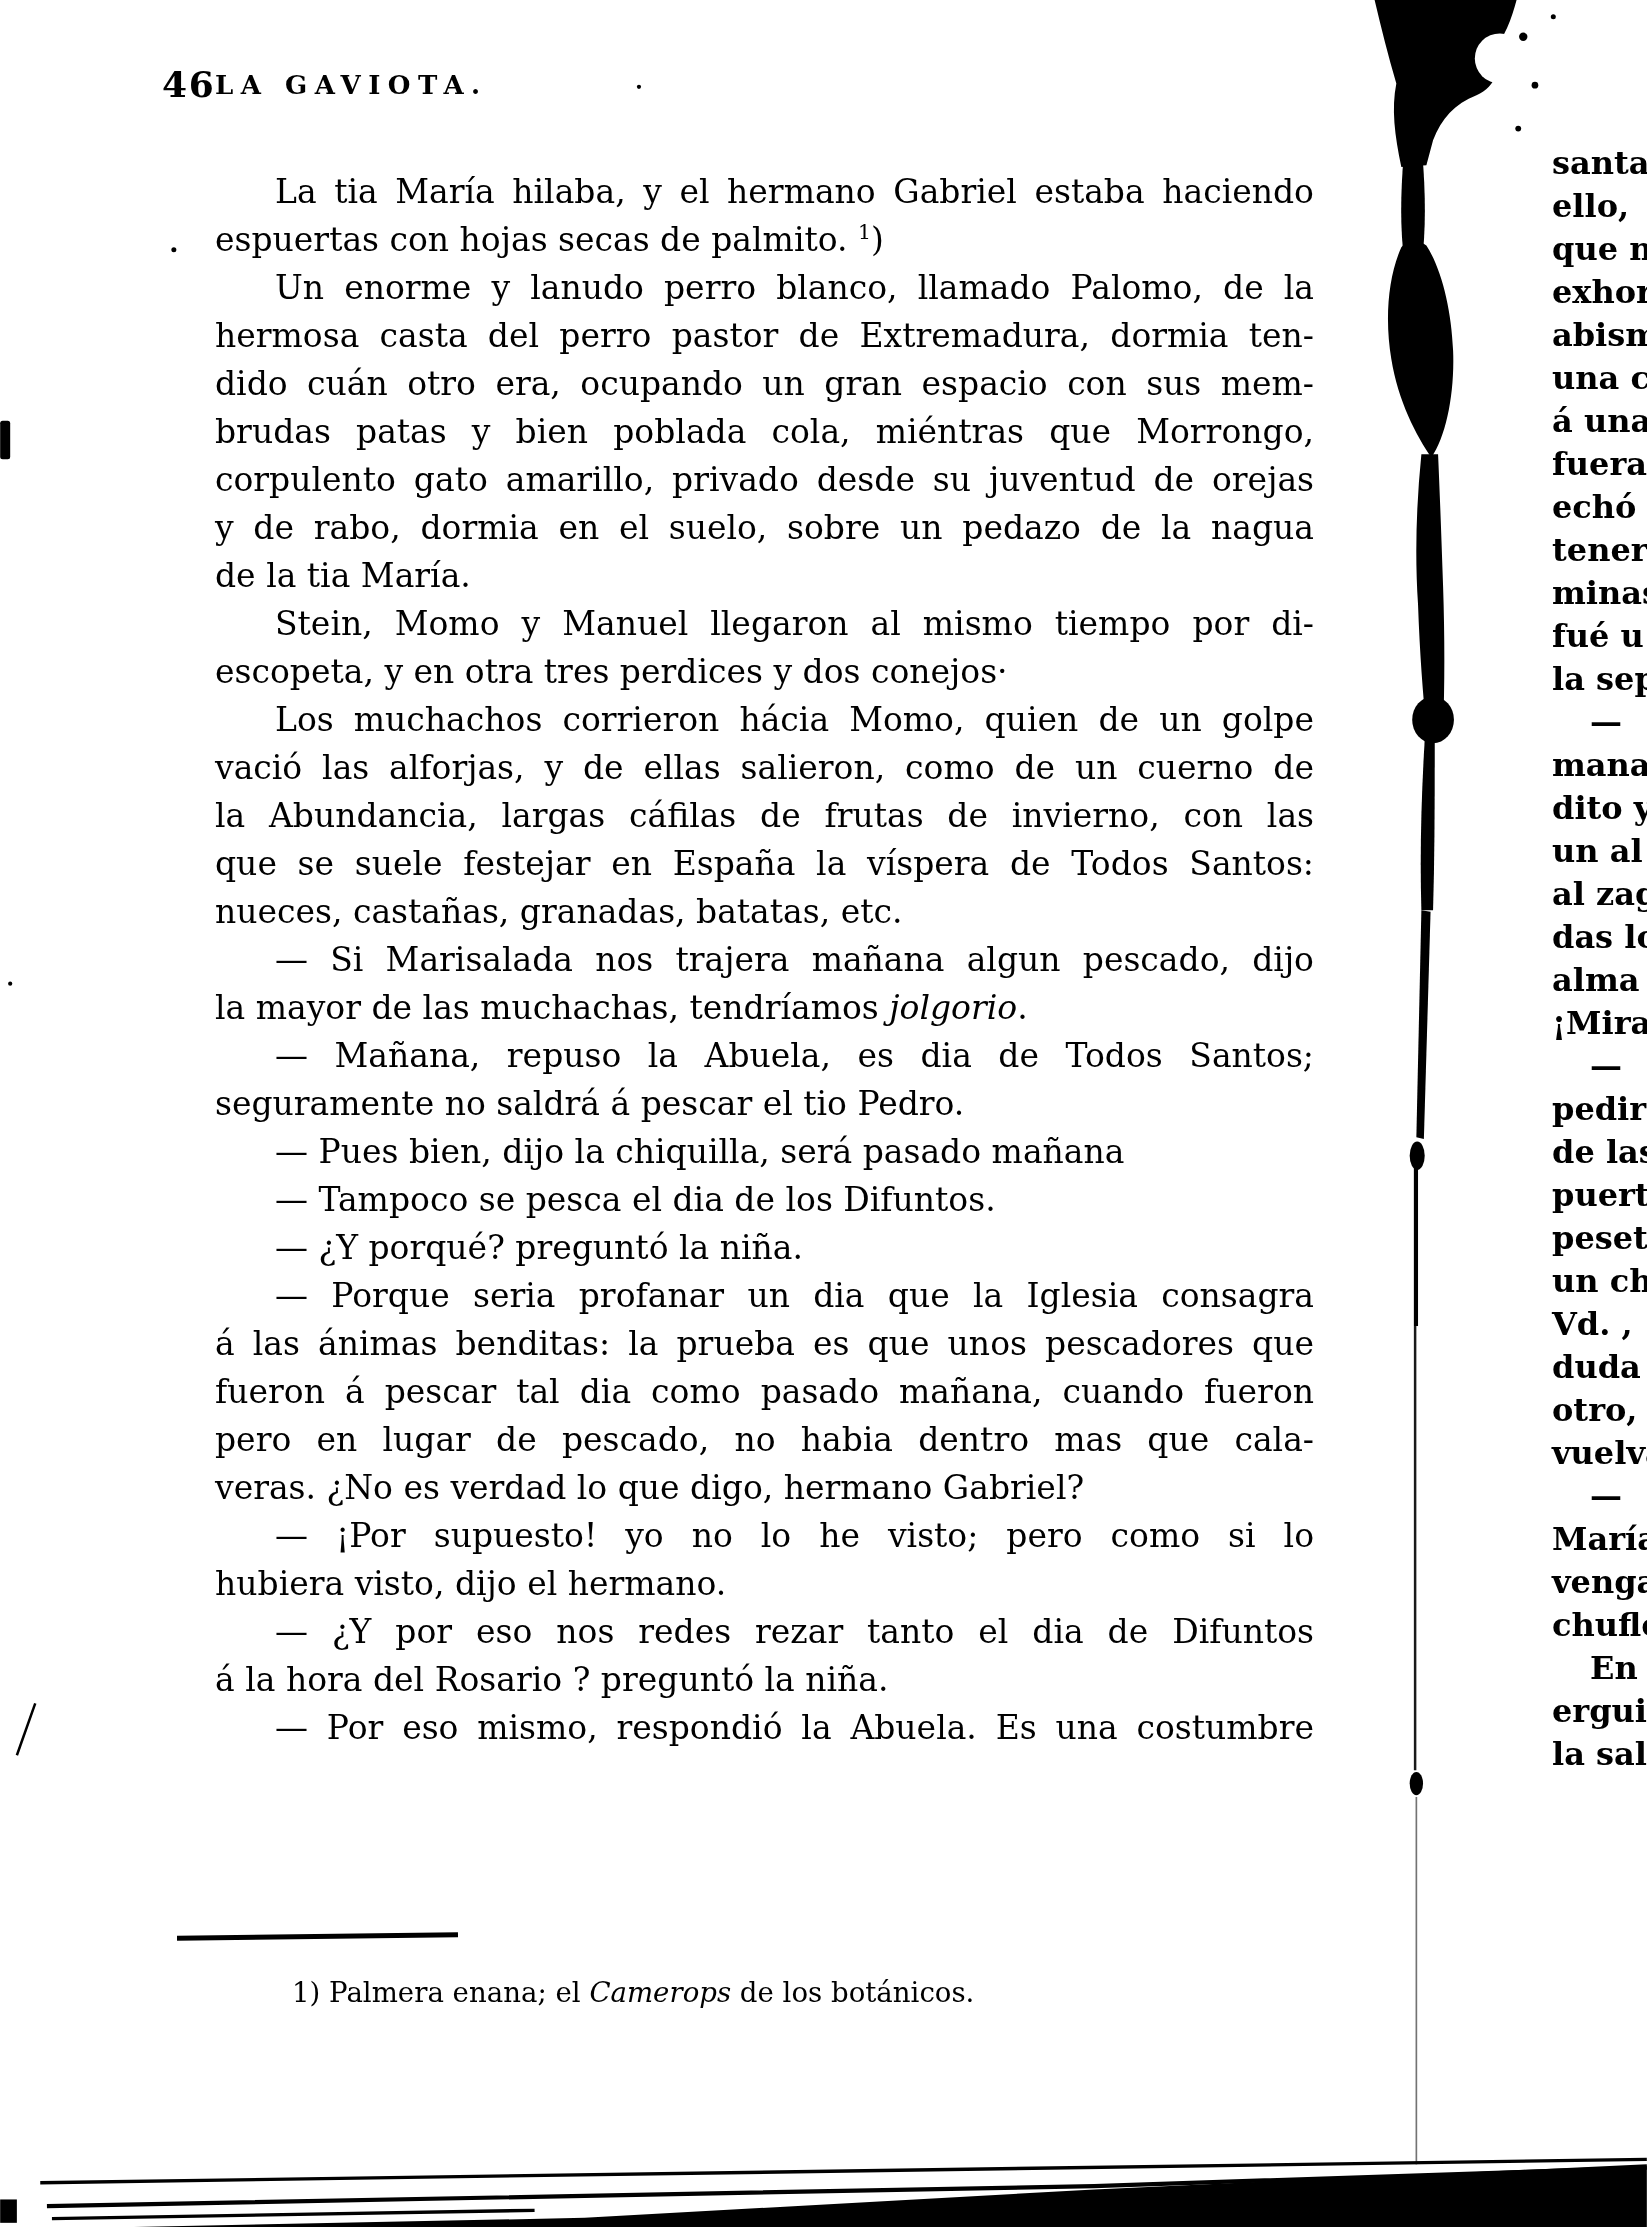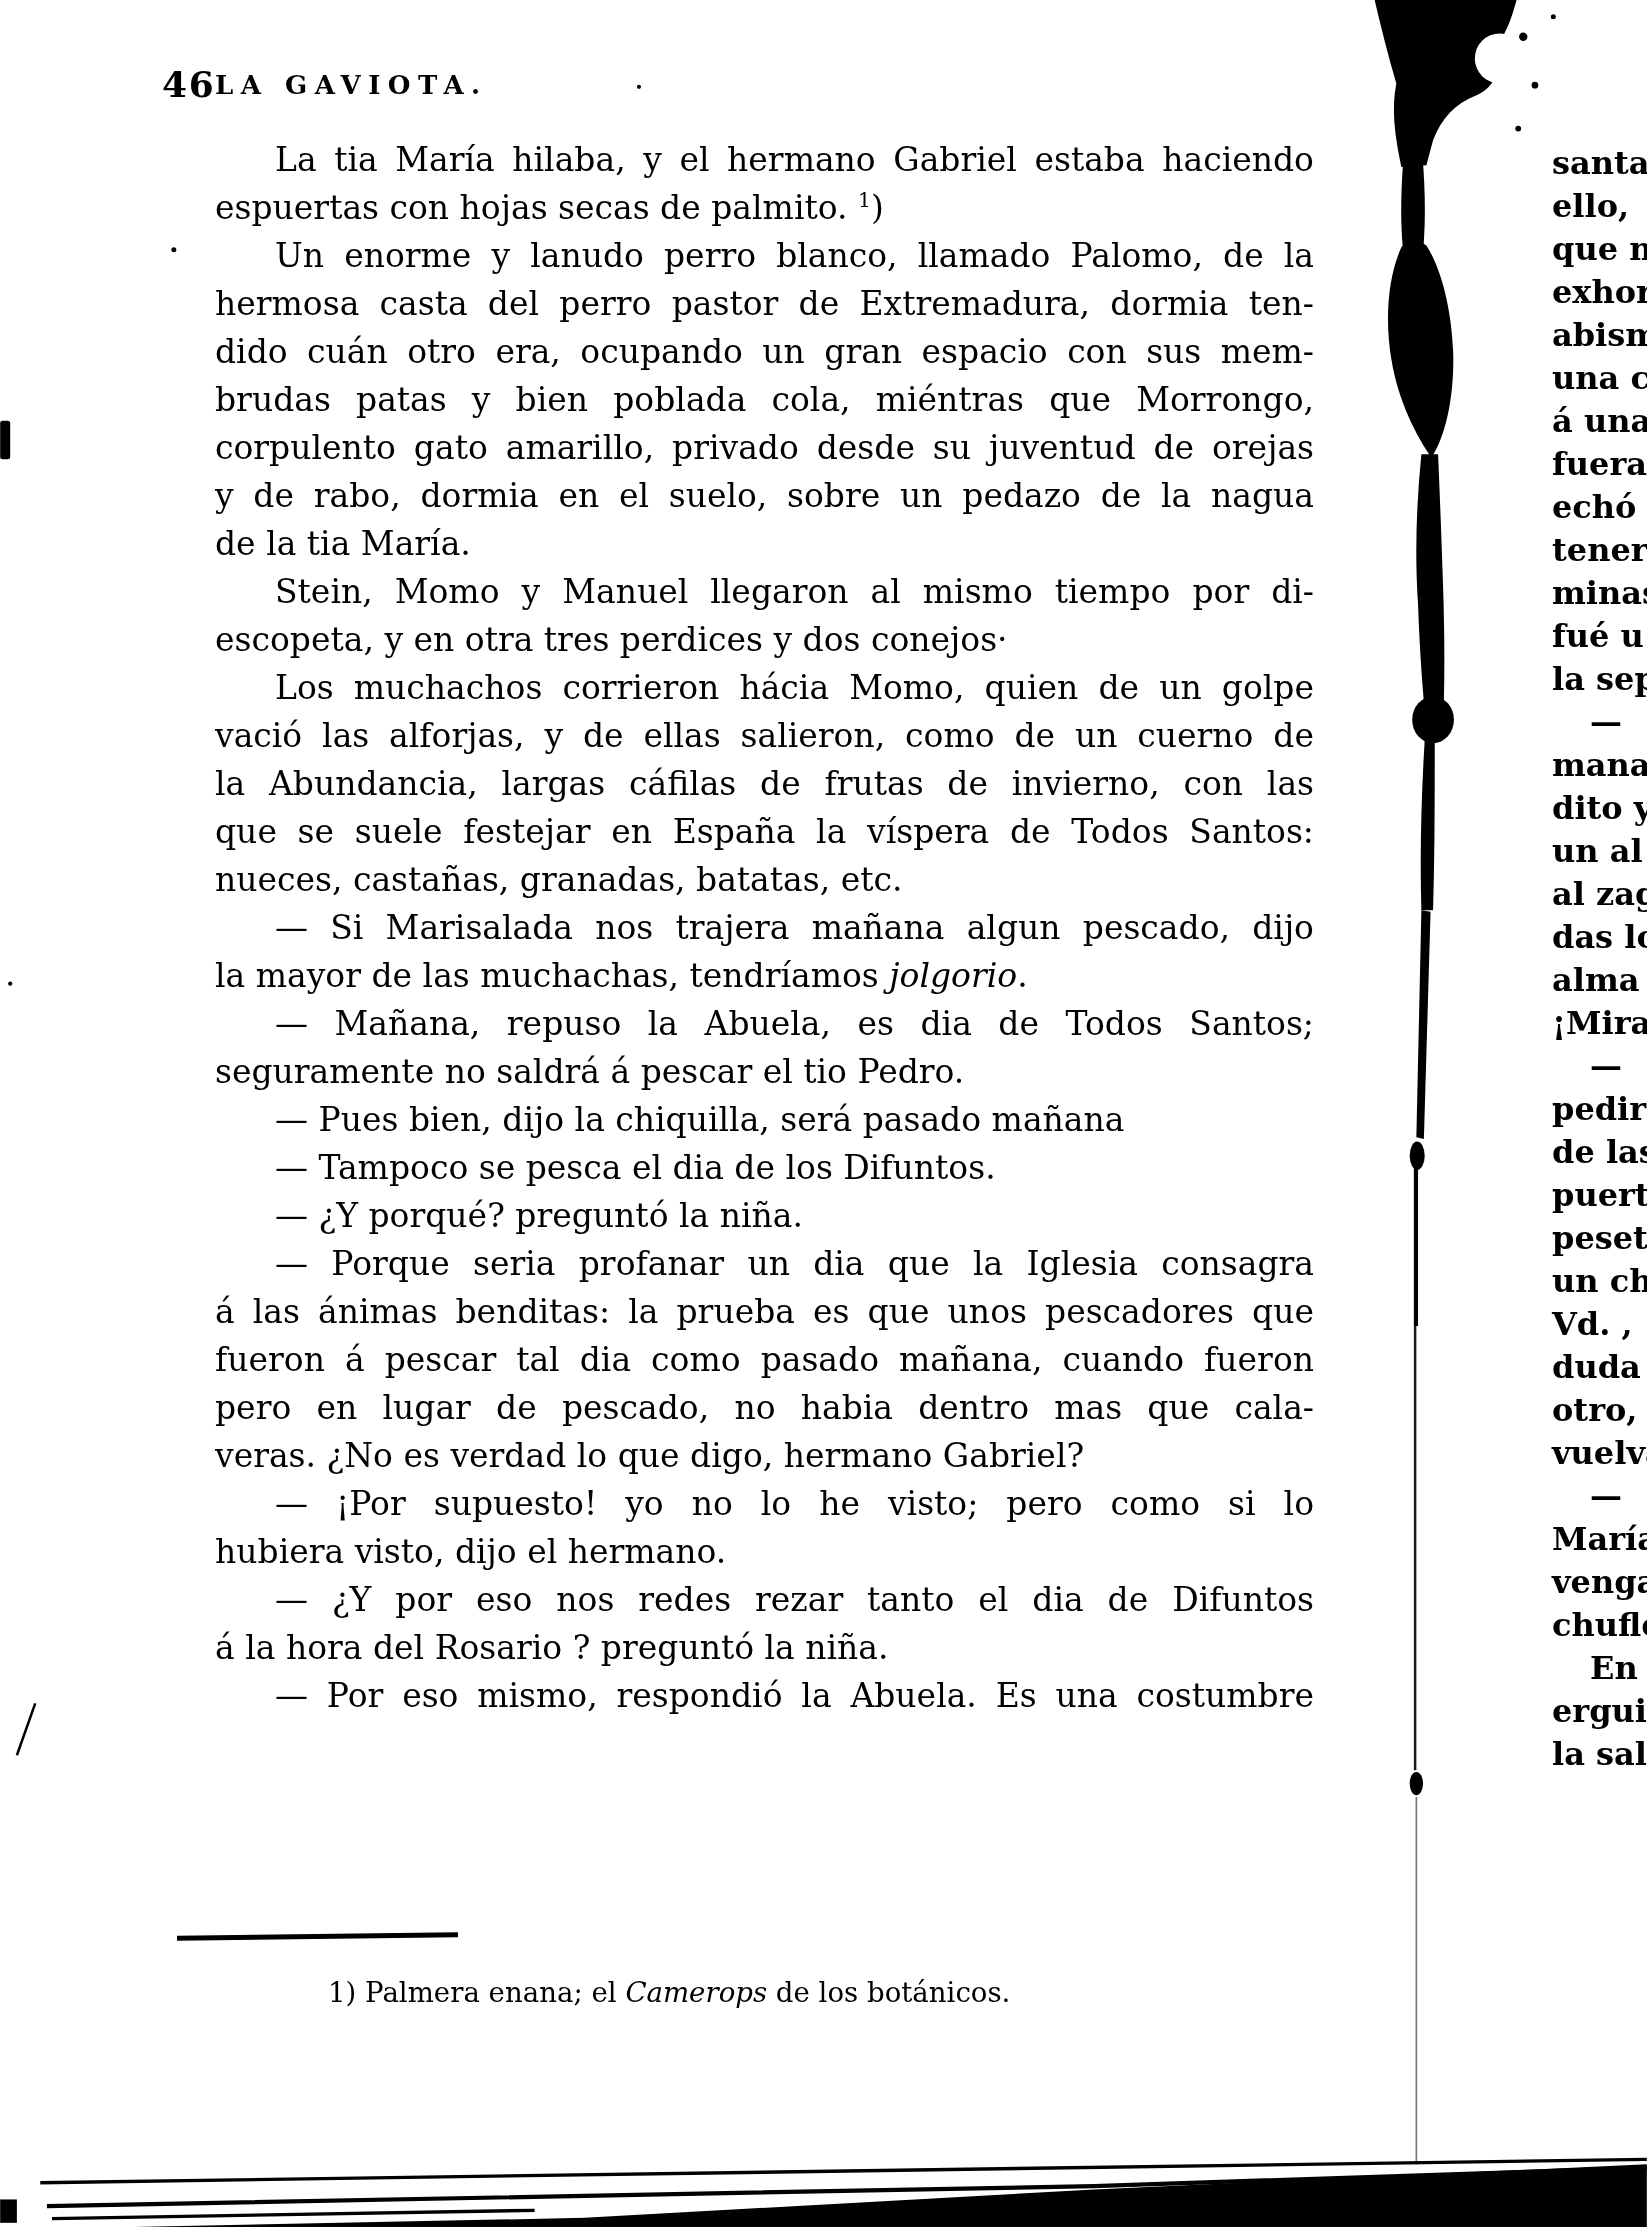--- a/index.html
+++ b/index.html
@@ -14,35 +14,35 @@
   .page{position:absolute;inset:0;}
   .header-num{
     position:absolute;left:150px;top:63px;
     font-size:36px;font-weight:700;letter-spacing:1.7px;margin-left:12px;
   }
   .header-title{
     position:absolute;left:215px;top:70px;width:1099px;
     font-size:26px;font-weight:700;letter-spacing:7.5px;
   }
   .main-text{
-    position:absolute;left:215px;top:136px;width:1099px;
+    position:absolute;left:215px;top:168px;width:1099px;
     font-size:33px;line-height:48px;
   }
   .tline{height:48px;white-space:normal;text-align:left;}
   .tline.just{text-align:justify;text-align-last:justify;}
   .tline.indent{padding-left:60px;}
   .main-text i{font-style:italic;}
   sup{font-size:0.62em;vertical-align:super;line-height:0;}
   .footnote-rule{
     position:absolute;left:177px;top:1934px;width:281px;height:5px;
     background:#000;transform:rotate(-0.7deg);
   }
   .footnote{
     position:absolute;left:292px;top:1976px;width:919px;
-    font-size:27.6px;white-space:nowrap;margin-left:36px;
+    font-size:27.6px;white-space:nowrap;
   }
   .fragment{
     position:absolute;left:1552px;top:142px;width:99px;
     font-size:32px;font-weight:700;line-height:43px;
   }
   .fragment .tline{height:43px;white-space:nowrap;}
   .fragment .tline.indent{padding-left:38px;}
   .artifacts{
     position:absolute;left:0;top:0;width:1647px;height:2227px;
     pointer-events:none;

